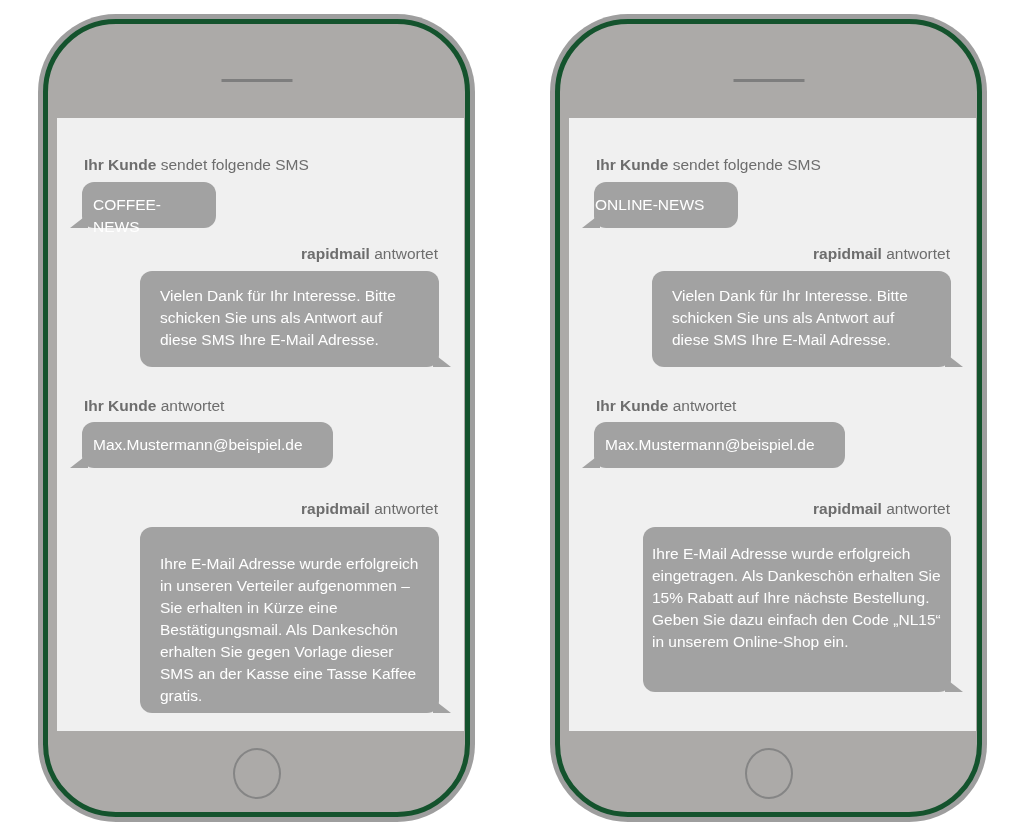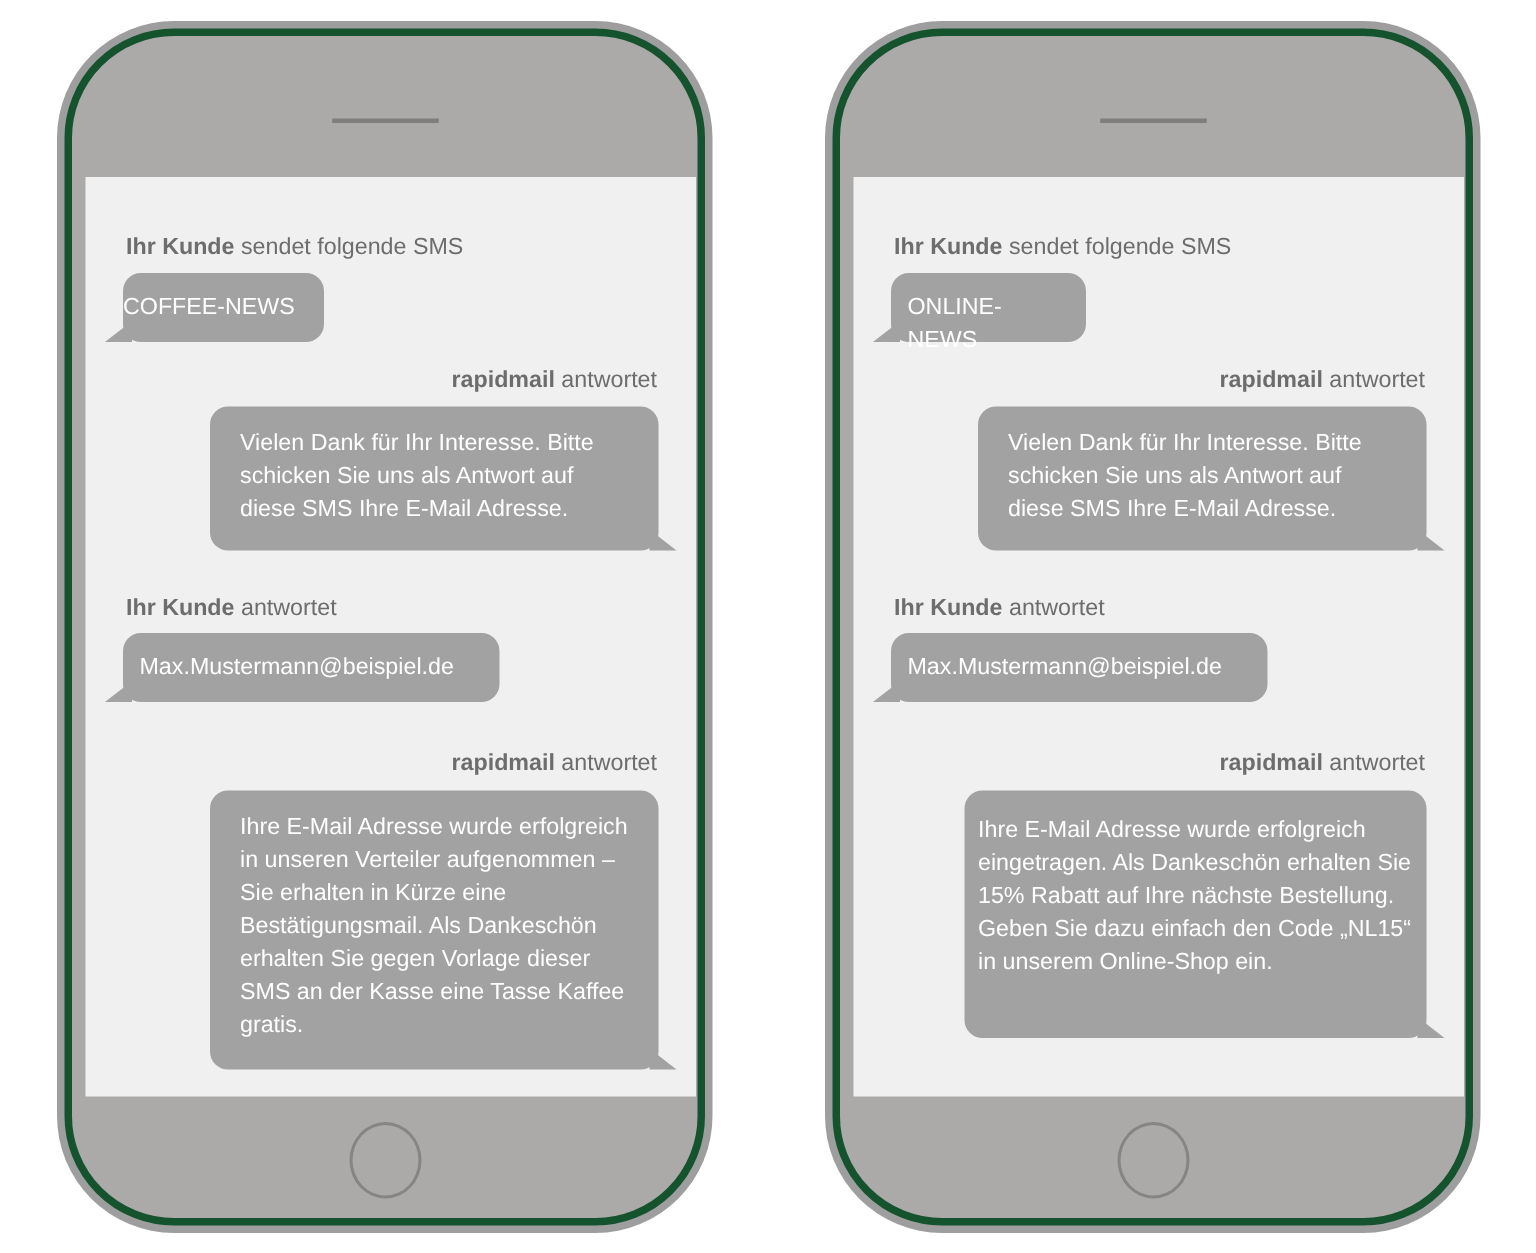--- a/index.html
+++ b/index.html
@@ -51,41 +51,41 @@
   }
 </style>
 </head>
 <body>
 
 <div class="phone" style="left:38px;">
   <div class="phone-inner">
     <div class="speaker"></div>
     <div class="screen">
       <div class="label" style="left:27px; top:38px;"><b>Ihr Kunde</b><span> sendet folgende SMS</span></div>
-      <div class="bubble in" style="left:25px; top:64px; width:134px; height:46px; padding:12px 0;"><span>COFFEE-NEWS</span></div>
+      <div class="bubble in" style="left:25px; top:64px; width:134px; height:46px; padding:12px 11px;"><span>COFFEE-NEWS</span></div>
 
       <div class="label right" style="right:26px; top:127px;"><b>rapidmail</b><span> antwortet</span></div>
       <div class="bubble out" style="left:83px; top:153px; width:299px; height:96px; padding:14px 20px;"><span>Vielen Dank für Ihr Interesse. Bitte schicken Sie uns als Antwort auf diese SMS Ihre E-Mail Adresse.</span></div>
 
       <div class="label" style="left:27px; top:279px;"><b>Ihr Kunde</b><span> antwortet</span></div>
       <div class="bubble in" style="left:25px; top:304px; width:251px; height:46px; padding:12px 11px;"><span>Max.Mustermann@beispiel.de</span></div>
 
       <div class="label right" style="right:26px; top:382px;"><b>rapidmail</b><span> antwortet</span></div>
-      <div class="bubble out" style="left:83px; top:409px; width:299px; height:186px; padding:14px 20px;"><span>Ihre E-Mail Adresse wurde erfolgreich in unseren Verteiler aufgenommen – Sie erhalten in Kürze eine Bestätigungsmail. Als Dankeschön erhalten Sie gegen Vorlage dieser SMS an der Kasse eine Tasse Kaffee gratis.</span></div>
+      <div class="bubble out" style="left:83px; top:409px; width:299px; height:186px; padding:26px 20px;"><span>Ihre E-Mail Adresse wurde erfolgreich in unseren Verteiler aufgenommen – Sie erhalten in Kürze eine Bestätigungsmail. Als Dankeschön erhalten Sie gegen Vorlage dieser SMS an der Kasse eine Tasse Kaffee gratis.</span></div>
     </div>
     <div class="home"></div>
   </div>
 </div>
 
 <div class="phone" style="left:550px;">
   <div class="phone-inner">
     <div class="speaker"></div>
     <div class="screen">
       <div class="label" style="left:27px; top:38px;"><b>Ihr Kunde</b><span> sendet folgende SMS</span></div>
-      <div class="bubble in" style="left:25px; top:64px; width:130px; height:46px; padding:12px 11px;"><span>ONLINE-NEWS</span></div>
+      <div class="bubble in" style="left:25px; top:64px; width:144px; height:46px; padding:12px 1px;"><span>ONLINE-NEWS</span></div>
 
       <div class="label right" style="right:26px; top:127px;"><b>rapidmail</b><span> antwortet</span></div>
       <div class="bubble out" style="left:83px; top:153px; width:299px; height:96px; padding:14px 20px;"><span>Vielen Dank für Ihr Interesse. Bitte schicken Sie uns als Antwort auf diese SMS Ihre E-Mail Adresse.</span></div>
 
       <div class="label" style="left:27px; top:279px;"><b>Ihr Kunde</b><span> antwortet</span></div>
       <div class="bubble in" style="left:25px; top:304px; width:251px; height:46px; padding:12px 11px;"><span>Max.Mustermann@beispiel.de</span></div>
 
       <div class="label right" style="right:26px; top:382px;"><b>rapidmail</b><span> antwortet</span></div>
       <div class="bubble out" style="left:74px; top:409px; width:308px; height:165px; padding:16px 9px;"><span>Ihre E-Mail Adresse wurde erfolgreich eingetragen. Als Dankeschön erhalten Sie 15% Rabatt auf Ihre nächste Bestellung. Geben Sie dazu einfach den Code „NL15“ in unserem Online-Shop ein.</span></div>
     </div>

